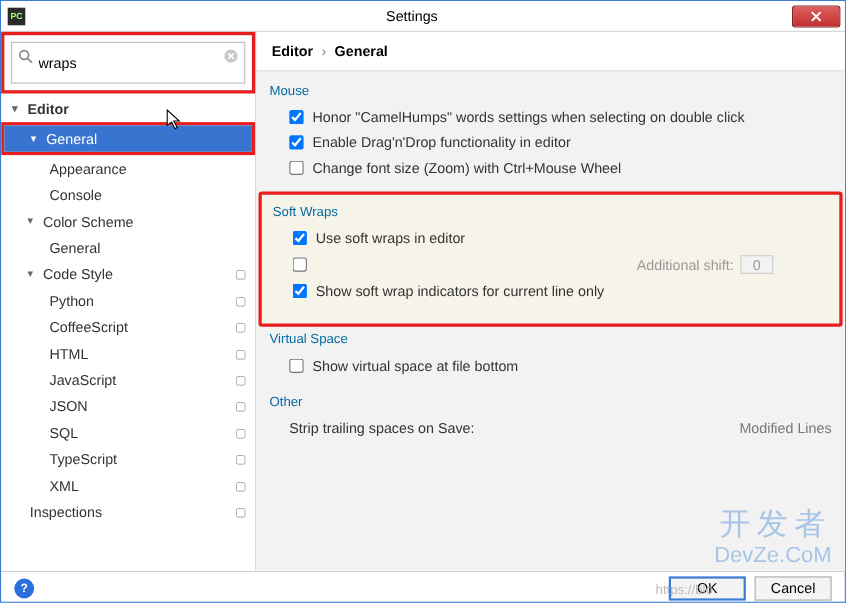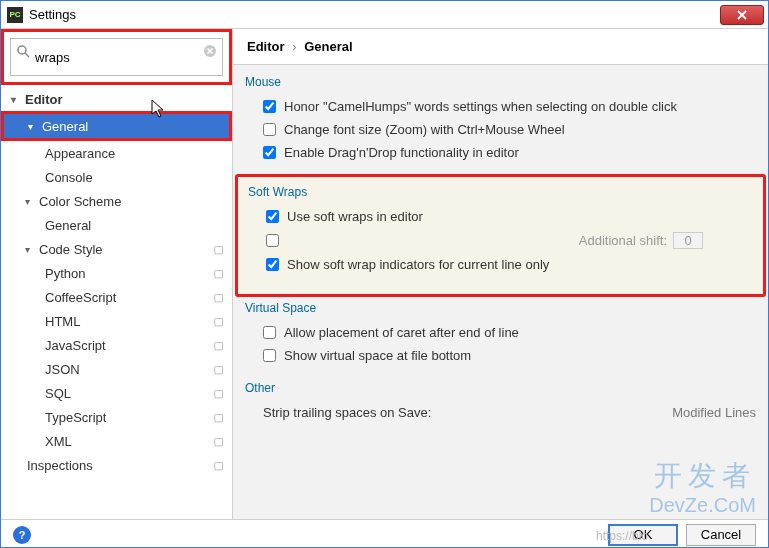--- a/index.html
+++ b/index.html
@@ -1,18 +1,18 @@
 <!DOCTYPE html>
 <html><head>
 <meta charset="utf-8">
 <style>
 * { box-sizing: border-box; margin: 0; padding: 0; font-family: "Segoe UI", "Microsoft YaHei", sans-serif; font-size: 13px; }
 body { background: #fff; width: 769px; height: 548px; overflow: hidden; border: 1px solid #3a7bd5; position: relative; }
 
-.titlebar { height: 28px; background: #fff; display: flex; align-items: center; padding-left: 6px; border-bottom: 1px solid #d0d0d0; }
+.titlebar { height: 28px; background: #fff; display: flex; align-items: center; padding-left: 6px; border-bottom: 1px solid #d0d0d0; text-align: center; }
 .titlebar-icon { width: 16px; height: 16px; background: #2b2b2b; font-size: 8px; color: #a8ff60; display: inline-flex; align-items: center; justify-content: center; font-weight: bold; margin-right: 6px; }
 .titlebar-title { flex: 1; }
 .titlebar-close { width: 44px; height: 20px; background: linear-gradient(#e06060, #c03030); border: 1px solid #8a2020; border-radius: 3px; margin-right: 4px; color: #fff; display: flex; align-items: center; justify-content: center; }
 .titlebar-close svg { stroke: #fff; }
 
 .body-area { display: flex; height: 490px; }
 
 .left-pane { width: 232px; border-right: 1px solid #d0d0d0; display: flex; flex-direction: column; position: relative; }
 
 .search-wrap { padding: 6px; border: 3px solid #e81e1e; position: relative; }
@@ -166,26 +166,26 @@
       <span>General</span>
     </div>
     <div class="settings-body">
       <div class="group-title">Mouse</div>
       <div class="group-body">
         <div class="row">
             <input type="checkbox" checked="" style="">
             <span>Honor "CamelHumps" words settings when selecting on double click</span>
           </div>
         <div class="row">
+            <input type="checkbox" checked="" style="">
+            <span>Enable Drag'n'Drop functionality in editor</span>
+          </div>
+        <div class="row">
             <input type="checkbox" style="">
             <span>Change font size (Zoom) with Ctrl+Mouse Wheel</span>
-          </div>
-        <div class="row">
-            <input type="checkbox" checked="" style="">
-            <span>Enable Drag'n'Drop functionality in editor</span>
           </div>
       </div>
 
       <div class="soft-wraps-box">
         <div class="group-title">Soft Wraps</div>
         <div class="group-body">
           <div class="row">
               <input type="checkbox" checked="" style="">
               <span>Use soft wraps in editor</span>
             </div>
@@ -200,24 +200,20 @@
               <input type="checkbox" checked="" style="">
               <span>Show soft wrap indicators for current line only</span>
             </div>
         </div>
       </div>
 
       <div class="group-title">Virtual Space</div>
       <div class="group-body">
         <div class="row">
             <input type="checkbox" style="">
-            <span>Allow placement of caret after end of line</span>
-          </div>
-        <div class="row">
-            <input type="checkbox" style="">
             <span>Show virtual space at file bottom</span>
           </div>
       </div>
 
       <div class="group-title">Other</div>
       <div class="group-body">
         <div class="row">
             <span>Strip trailing spaces on Save:</span>
             <span class="shift" style="color:#777;">Modified Lines</span>
           </div>

